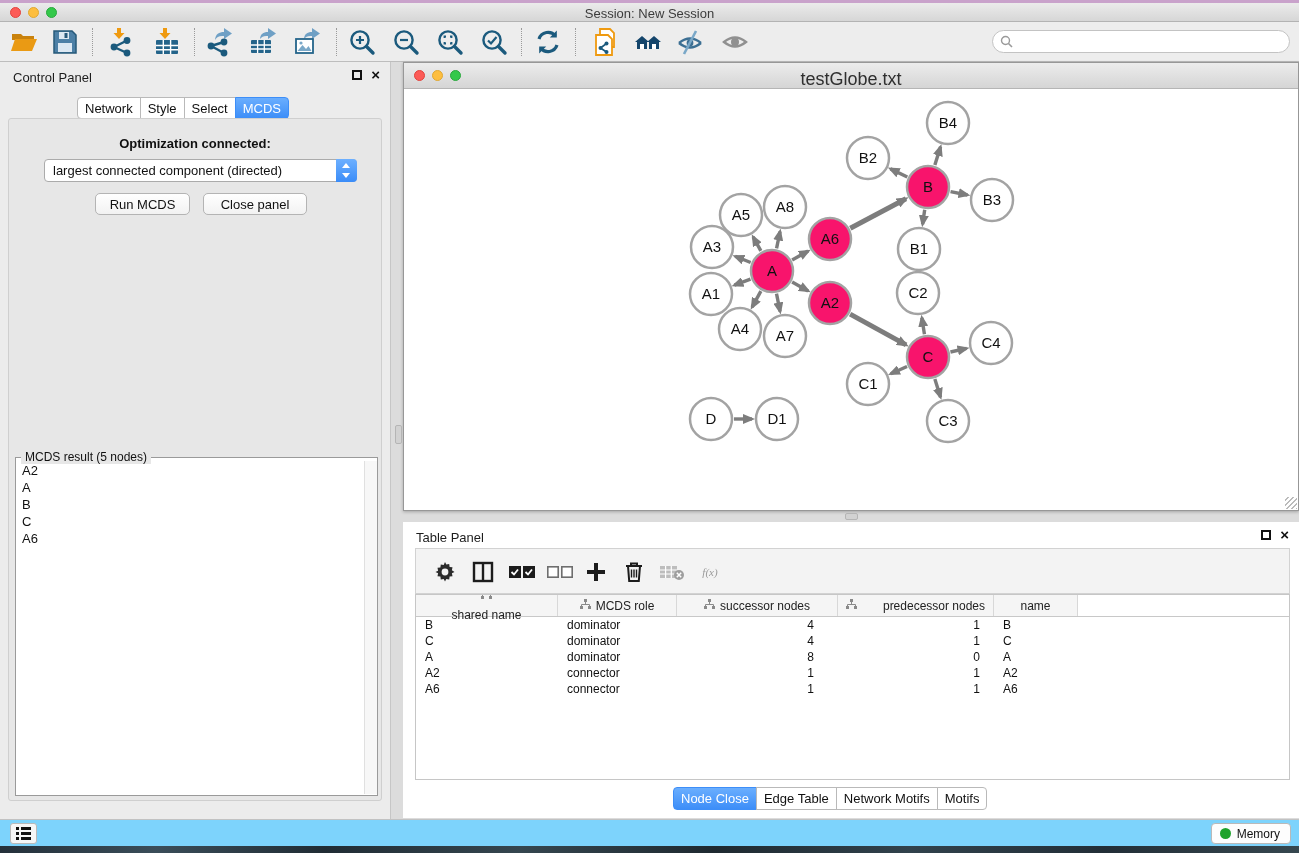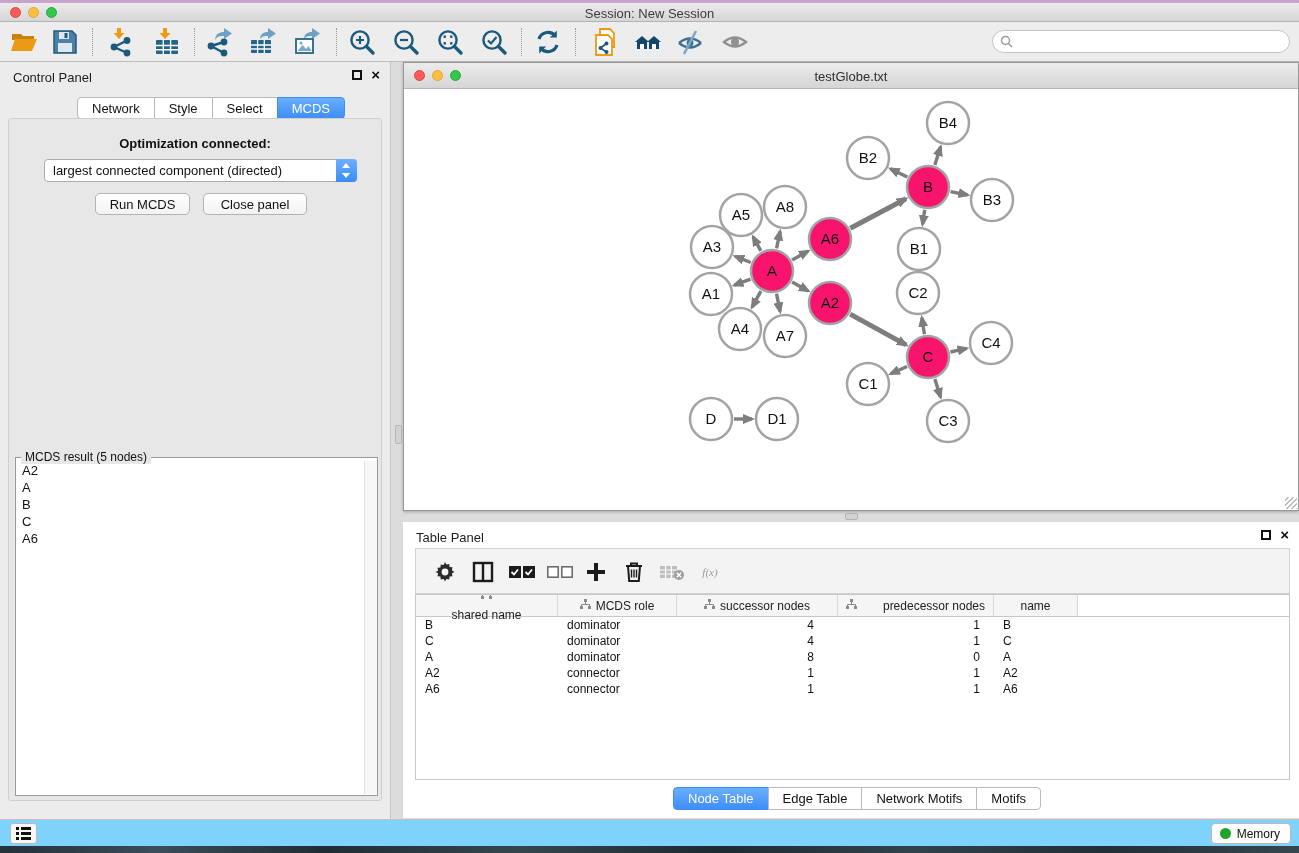--- a/index.html
+++ b/index.html
@@ -32,21 +32,21 @@
 
   
   .control-panel { position:absolute; left:0; top:62px; width:391px; height:757px; background:#ececec;
                    border-right:1px solid #c6c6c6; }
   .panel-title { position:absolute; left:13px; top:8px; font-size:13px; color:#1d1d1d; }
   .panel-ctrls { position:absolute; right:10px; top:7px; display:flex; gap:9px; align-items:center; }
   .float-box { width:10px; height:10px; border:2px solid #111; display:inline-block; }
   .close-x { font-size:15px; font-weight:900; color:#111; line-height:12px; }
 
   .cp-tabs { position:absolute; left:77px; top:35px; display:flex; }
-  .tab { height:22px; padding:0 14px; background:#fff; border:1px solid #b9b9b9; margin-left:-1px;
+  .tab { height:22px; padding:0 7px; background:#fff; border:1px solid #b9b9b9; margin-left:-1px;
          font-size:13px; color:#111; display:flex; align-items:center; justify-content:center; }
   .tab:first-child { border-radius:4px 0 0 4px; margin-left:0; }
   .tab:last-child { border-radius:0 4px 4px 0; }
   .tab.active { background:linear-gradient(#6aaefe,#3d8ef8); color:#fff; border-color:#3d8ef8; }
 
   .cp-box { position:absolute; left:8px; right:8px; top:56px; bottom:18px; background:#e7e7e7;
             border:1px solid #cfcfcf; border-radius:3px; }
   .opt-label { position:absolute; left:0; right:0; top:17px; text-align:center; font-size:13px;
                font-weight:bold; color:#111; }
   .opt-select { position:absolute; left:35px; top:40px; width:313px; height:23px; background:#fff;
@@ -74,21 +74,21 @@
   .result-list .item { padding:1px 0 1px 6px; line-height:15px; }
   .result-scroll { position:absolute; right:0; top:3px; width:13px; bottom:1px; background:#f7f7f7;
                    border-left:1px solid #e0e0e0; }
 
   
   .net-window { position:absolute; left:403px; top:62px; width:896px; height:449px; background:#fff;
                 border:1px solid #979797; box-shadow:0 1px 3px rgba(0,0,0,.25); }
   .net-titlebar { position:absolute; left:0; top:0; right:0; height:26px;
                   background:linear-gradient(#ececec,#d5d5d5); border-bottom:1px solid #b5b5b5; }
   .net-titlebar .title { position:absolute; left:0; right:0; top:6px; text-align:center;
-                         font-size:13px; color:#2f2f2f; }
+                         font-size:18px; color:#2f2f2f; }
   .net-titlebar .lights { top:7px; }
   .net-canvas { position:absolute; left:0; top:26px; right:0; bottom:0; background:#fff; }
   .net-canvas svg { position:absolute; left:0; top:0; }
   .resize-grip { position:absolute; right:1px; bottom:1px; width:12px; height:12px;
                  background:repeating-linear-gradient(135deg,transparent 0 2px,#bbb 2px 3.5px); }
 
   .vgrip { position:absolute; left:395px; top:425px; width:7px; height:19px; background:#d2d2d2;
            border:1px solid #b5b5b5; border-radius:2px; }
   .hgrip { position:absolute; left:845px; top:513px; width:13px; height:7px; background:#d2d2d2;
            border:1px solid #b5b5b5; border-radius:2px; }
@@ -574,21 +574,21 @@
           <div class="tp-row">
             <div class="td" style="width: 142px; padding: 0px 0px 0px 9px;">A6</div>
             <div class="td" style="width: 119px; padding: 0px 0px 0px 9px;">connector</div>
             <div class="td num" style="width: 161px; padding: 0px 24px 0px 0px;">1</div>
             <div class="td num" style="width: 156px; padding: 0px 14px 0px 0px;">1</div>
             <div class="td" style="width: 84px; padding: 0px 0px 0px 9px;">A6</div>
           </div>
         </div>
     </div>
     <div class="tp-tabs">
-        <div class="tab active">Node Table</div>
+        <div class="tab active">Node Close</div>
         <div class="tab">Edge Table</div>
         <div class="tab">Network Motifs</div>
         <div class="tab">Motifs</div>
       </div>
   </div>
 
   <div class="statusbar">
     <button class="list-btn">
       <span class="list-glyph">
           <i></i>

